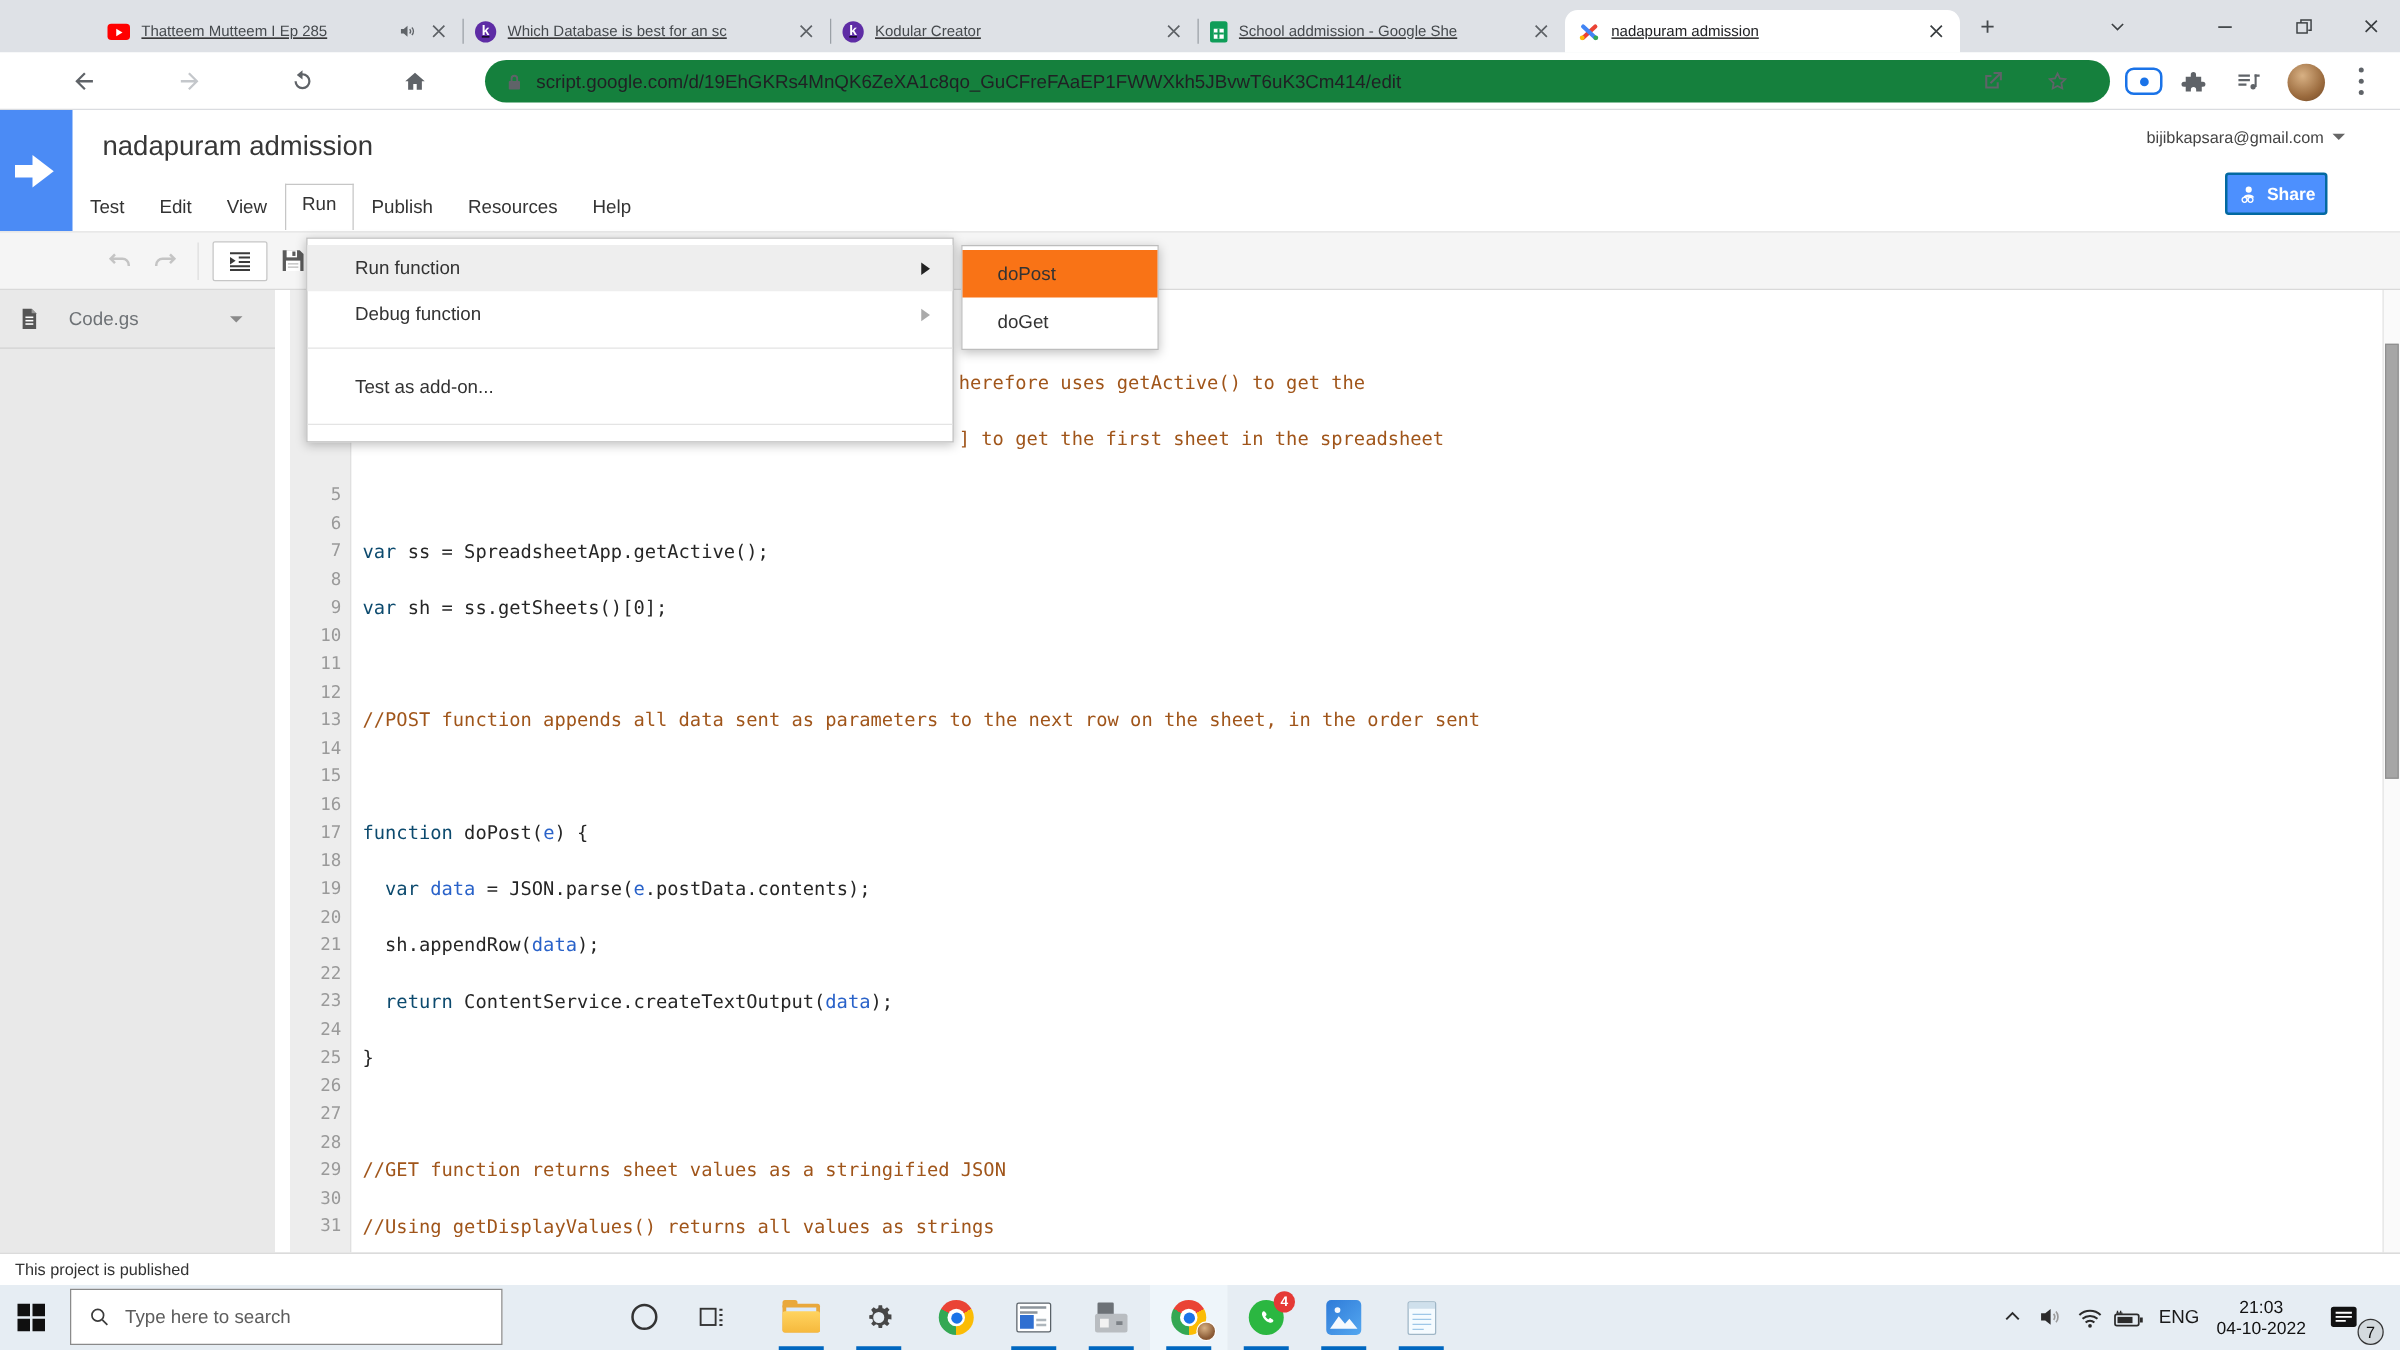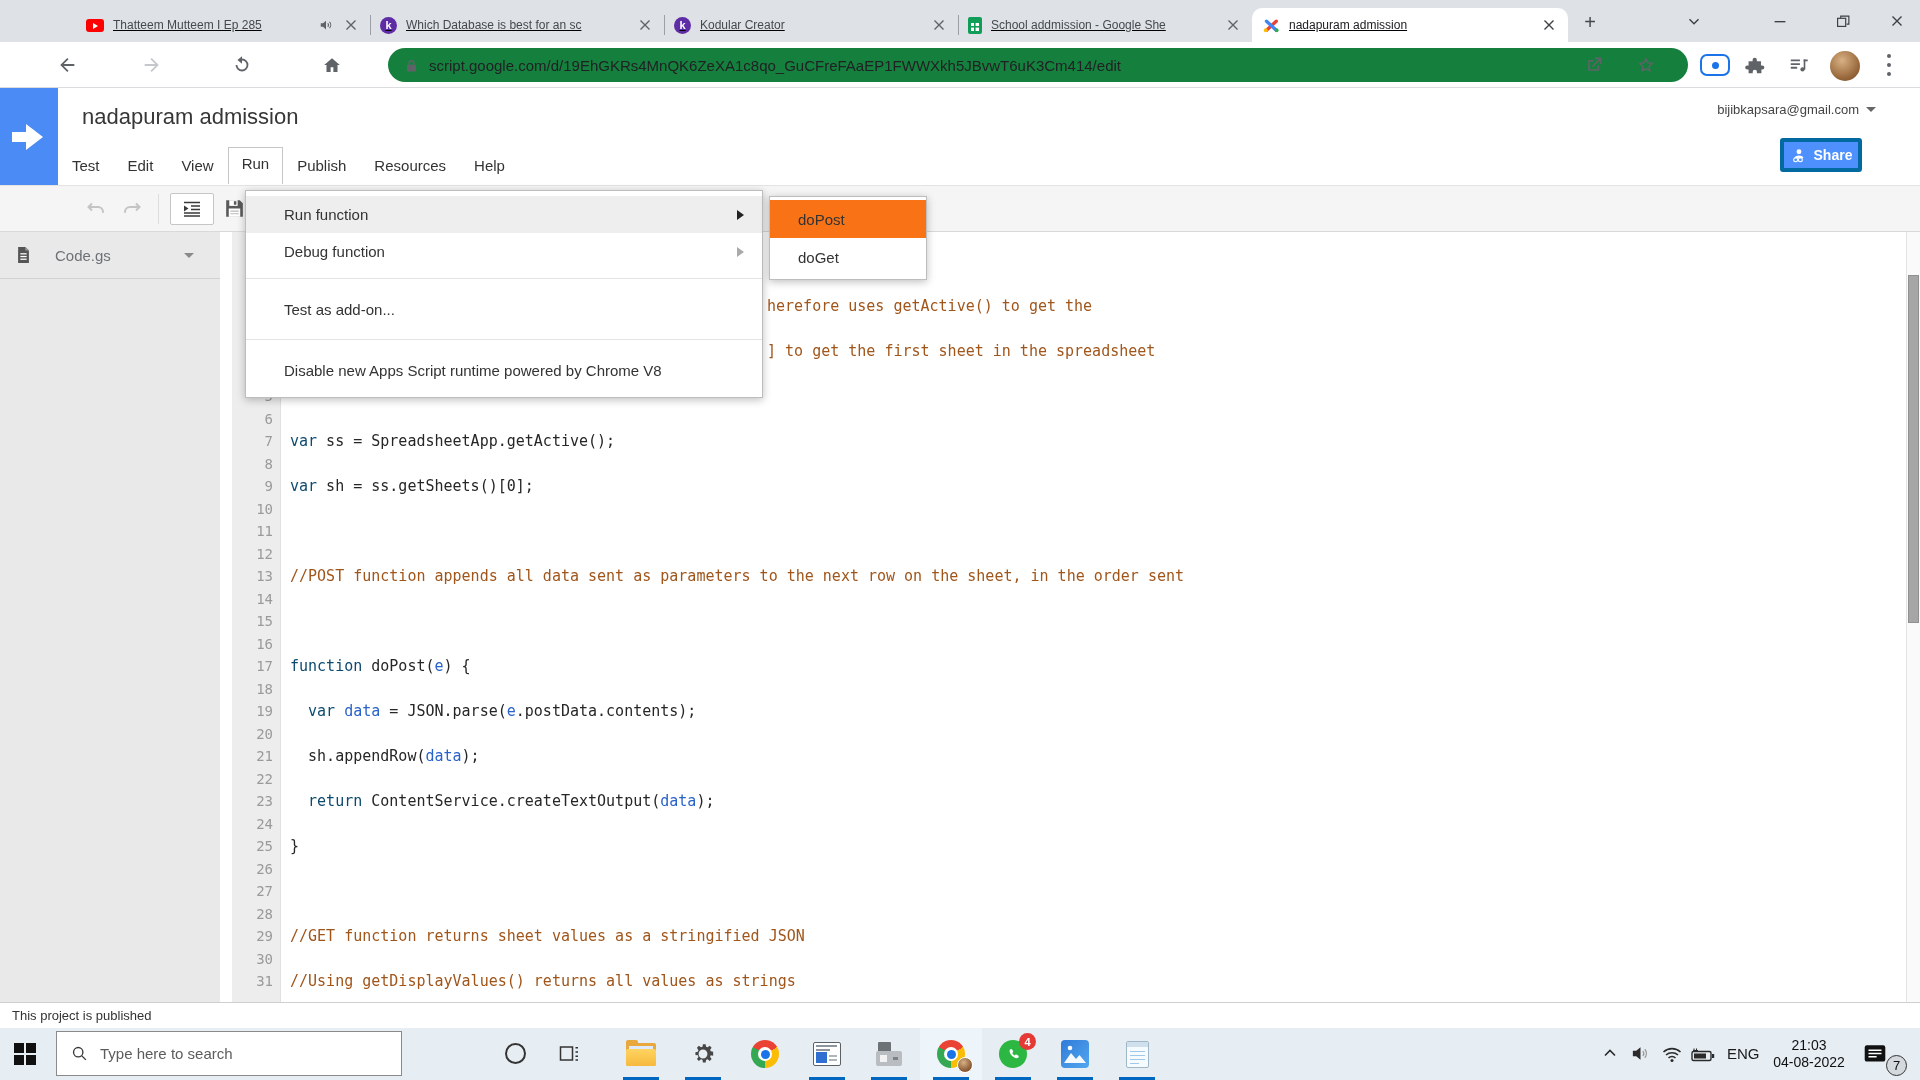--- a/index.html
+++ b/index.html
@@ -48,21 +48,21 @@
   .gas-logo{position:absolute;left:0;top:0;width:58px;height:97px;background:#4b8bf5;display:flex;align-items:center;justify-content:center;}
   .gas-arrow{position:relative;width:34px;height:26px;}
   .gas-arrow::before{content:"";position:absolute;left:0;top:8px;width:16px;height:10px;background:#fff;}
   .gas-arrow::after{content:"";position:absolute;left:14px;top:0;border-left:17px solid #fff;border-top:13px solid transparent;border-bottom:13px solid transparent;}
   .gas-title{position:absolute;left:82px;top:16px;font-size:22px;color:#373737;}
   .menubar{position:absolute;left:58px;top:58px;height:39px;display:flex;align-items:center;font-size:15px;color:#333;}
   .menubar .mi{padding:7px 14px;}
   .menubar .mi.open{background:#fff;border:1px solid #c6c6c6;border-bottom:none;padding:7px 13px 12px 13px;position:relative;z-index:40;}
   .account{position:absolute;right:44px;top:14px;font-size:13px;color:#444;display:flex;align-items:center;gap:7px;}
   .caret-down{width:0;height:0;border-left:5px solid transparent;border-right:5px solid transparent;border-top:5px solid #666;}
-  .share-btn{position:absolute;right:58px;top:50px;width:82px;height:34px;background:#4d90fe;border:4px solid #0369a1;border-radius:3px;display:flex;align-items:center;justify-content:center;gap:7px;color:#fff;font-size:14px;font-weight:bold;box-sizing:border-box;}
+  .share-btn{position:absolute;right:58px;top:50px;width:82px;height:34px;background:#4d90fe;border:2px solid #0369a1;border-radius:3px;display:flex;align-items:center;justify-content:center;gap:7px;color:#fff;font-size:14px;font-weight:bold;box-sizing:border-box;}
 
   
   .toolbar{position:absolute;left:0;top:185px;width:1920px;height:47px;background:#f5f5f5;border-top:1px solid #e3e3e3;border-bottom:1px solid #d9d9d9;box-sizing:border-box;}
   .tb-ic{position:absolute;top:11px;width:24px;height:24px;}
   .tb-sep{position:absolute;left:158px;top:8px;height:30px;width:1px;background:#ddd;}
   .indent-btn{position:absolute;left:170px;top:7px;width:44px;height:32px;background:#fff;border:1px solid #c6c6c6;border-radius:2px;display:flex;align-items:center;justify-content:center;box-sizing:border-box;}
 
   
   .sidebar{position:absolute;left:0;top:232px;width:220px;bottom:78px;background:#e9e9e9;}
   .file-row{height:46px;border-bottom:1px solid #d2d2d2;display:flex;align-items:center;padding-left:16px;gap:24px;color:#6e7276;font-size:15px;}
@@ -433,23 +433,20 @@
     </div>
     <div class="rm-item">
       <span>Debug function</span>
       <span class="arr-r dis"></span>
     </div>
     <div class="rm-sep"></div>
     <div class="rm-item tall">
       <span>Test as add-on...</span>
     </div>
     <div class="rm-sep"></div>
-    <div class="rm-item tall">
-      <span>Disable new Apps Script runtime powered by Chrome V8</span>
-    </div>
   </div>
 
   <div class="sub-menu">
     <div class="sm-item hl">
       <span>doPost</span>
     </div>
     <div class="sm-item">
       <span>doGet</span>
     </div>
   </div>
@@ -567,21 +564,21 @@
       <svg width="26" height="22" viewBox="0 0 26 22">
           <path d="M4 5.5v2M6.5 5.5v2M3 7.5h5" stroke="#2b2b2b" stroke-width="1.1" fill="none"></path>
           <rect x="2" y="8.5" width="19" height="9" rx="1.5" fill="none" stroke="#2b2b2b" stroke-width="1.4"></rect>
           <rect x="22" y="11" width="2.2" height="4" fill="#2b2b2b"></rect>
           <rect x="4" y="10.5" width="12" height="5" fill="#2b2b2b"></rect>
         </svg>
     </div>
     <div class="tray-eng">ENG</div>
     <div class="tray-clock">
       <div>21:03</div>
-      <div>04-08-2022</div>
+      <div>04-10-2022</div>
     </div>
     <div class="action-ctr">
       <svg width="26" height="26" viewBox="0 0 24 24">
           <rect x="2.5" y="4" width="19" height="15" rx="2" fill="#111"></rect>
           <path d="M6 8.5h12M6 11.5h12M6 14.5h7.5" stroke="#fff" stroke-width="1.4"></path>
         </svg>
     </div>
   </div>
   <div class="ac-badge">7</div>
 

